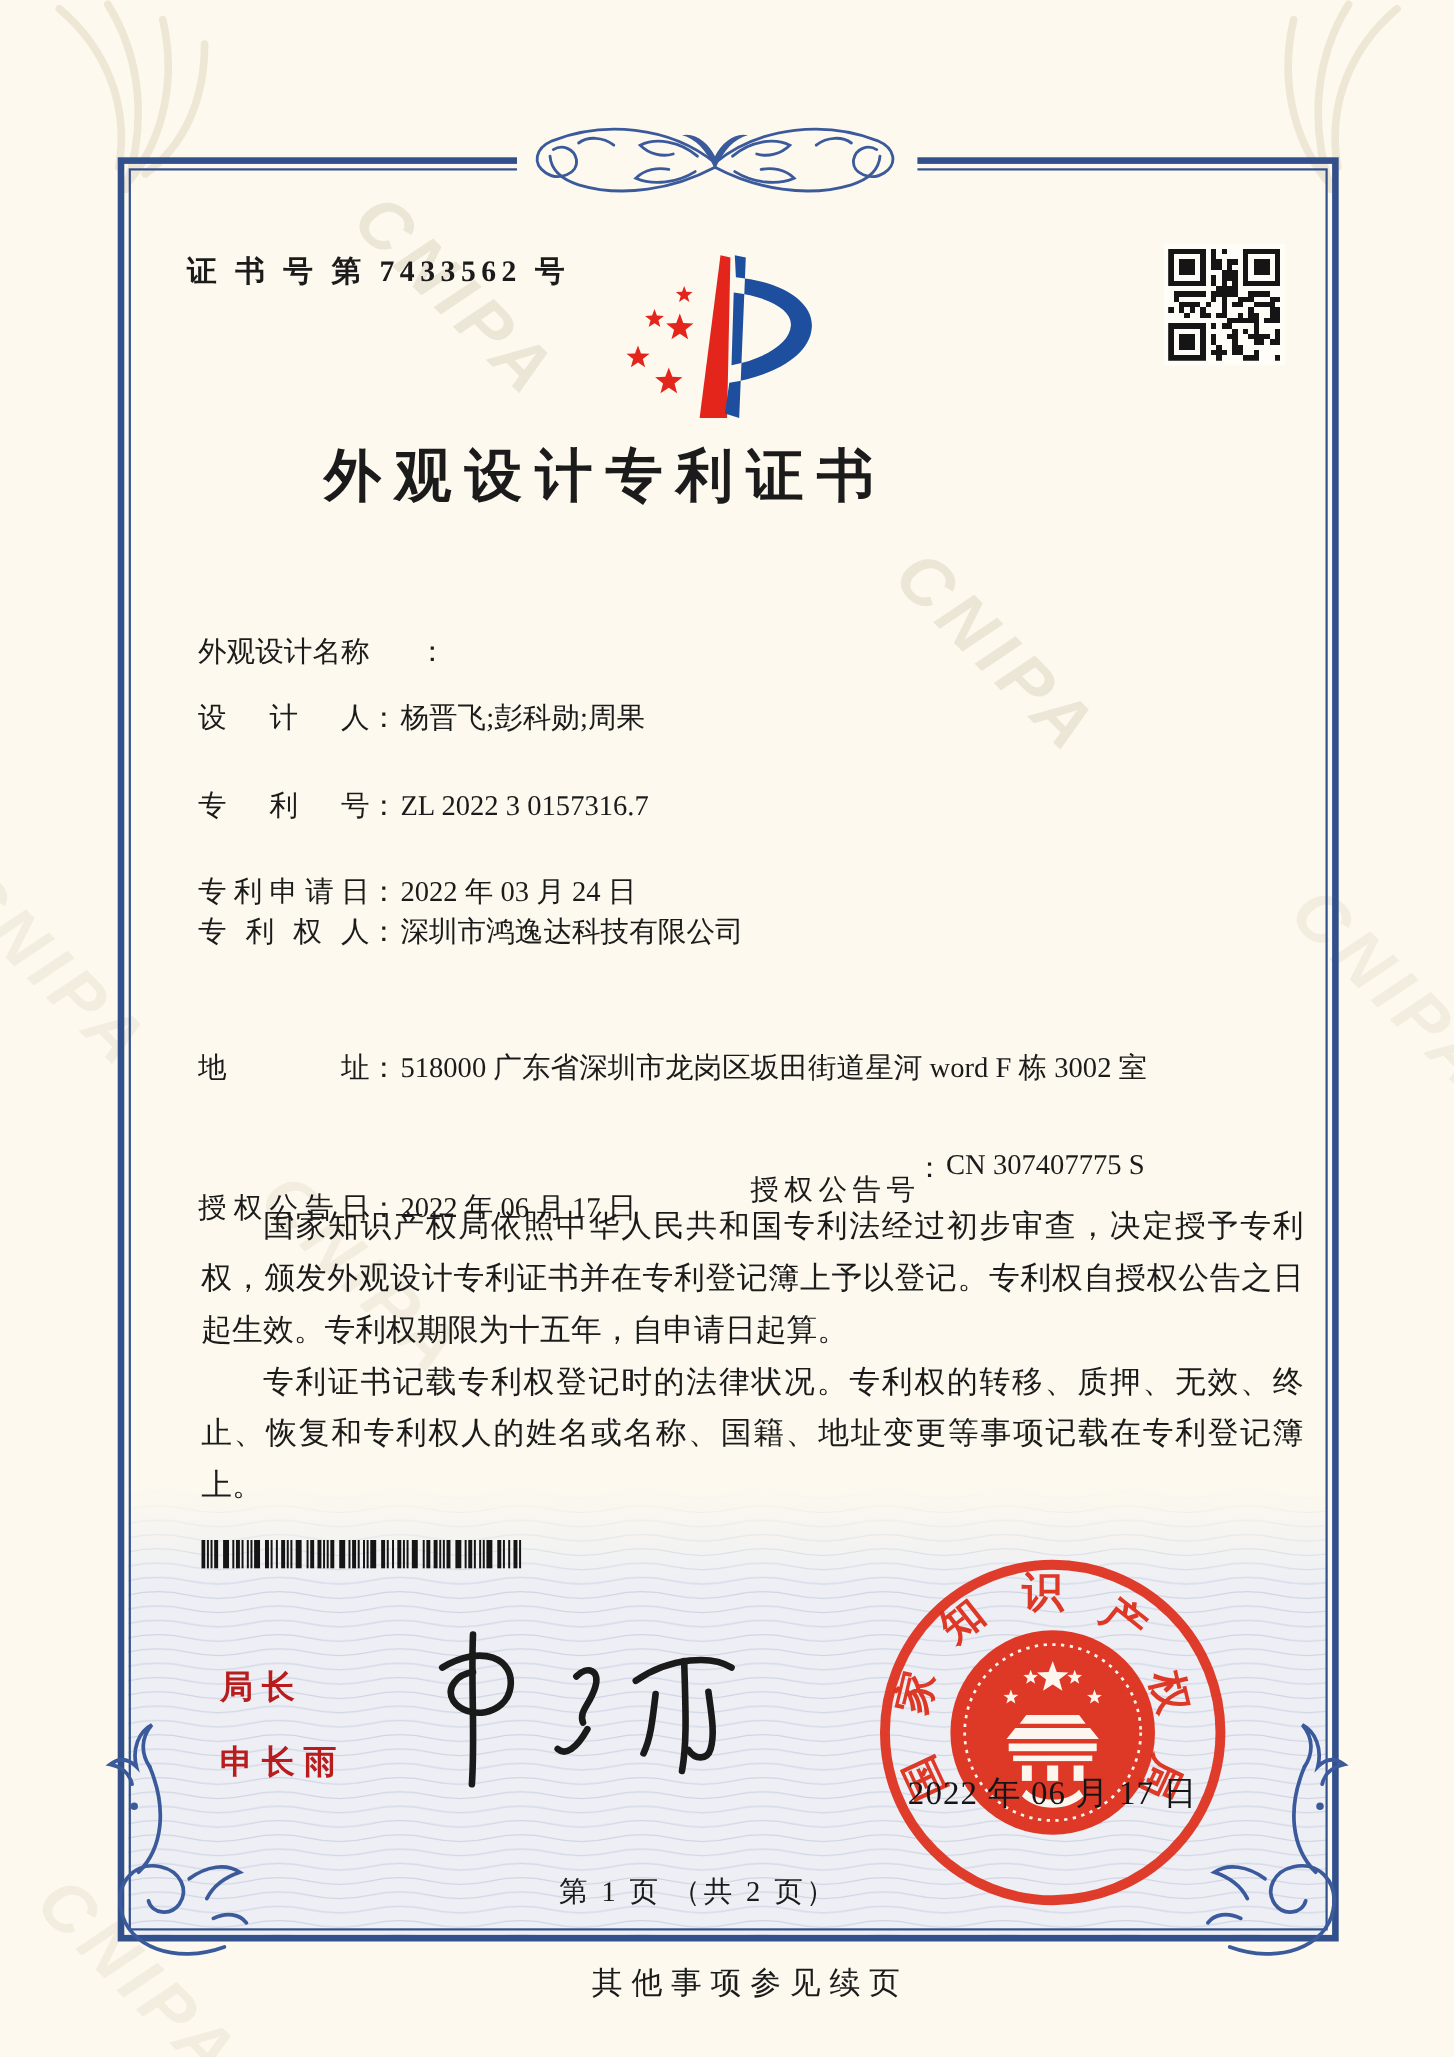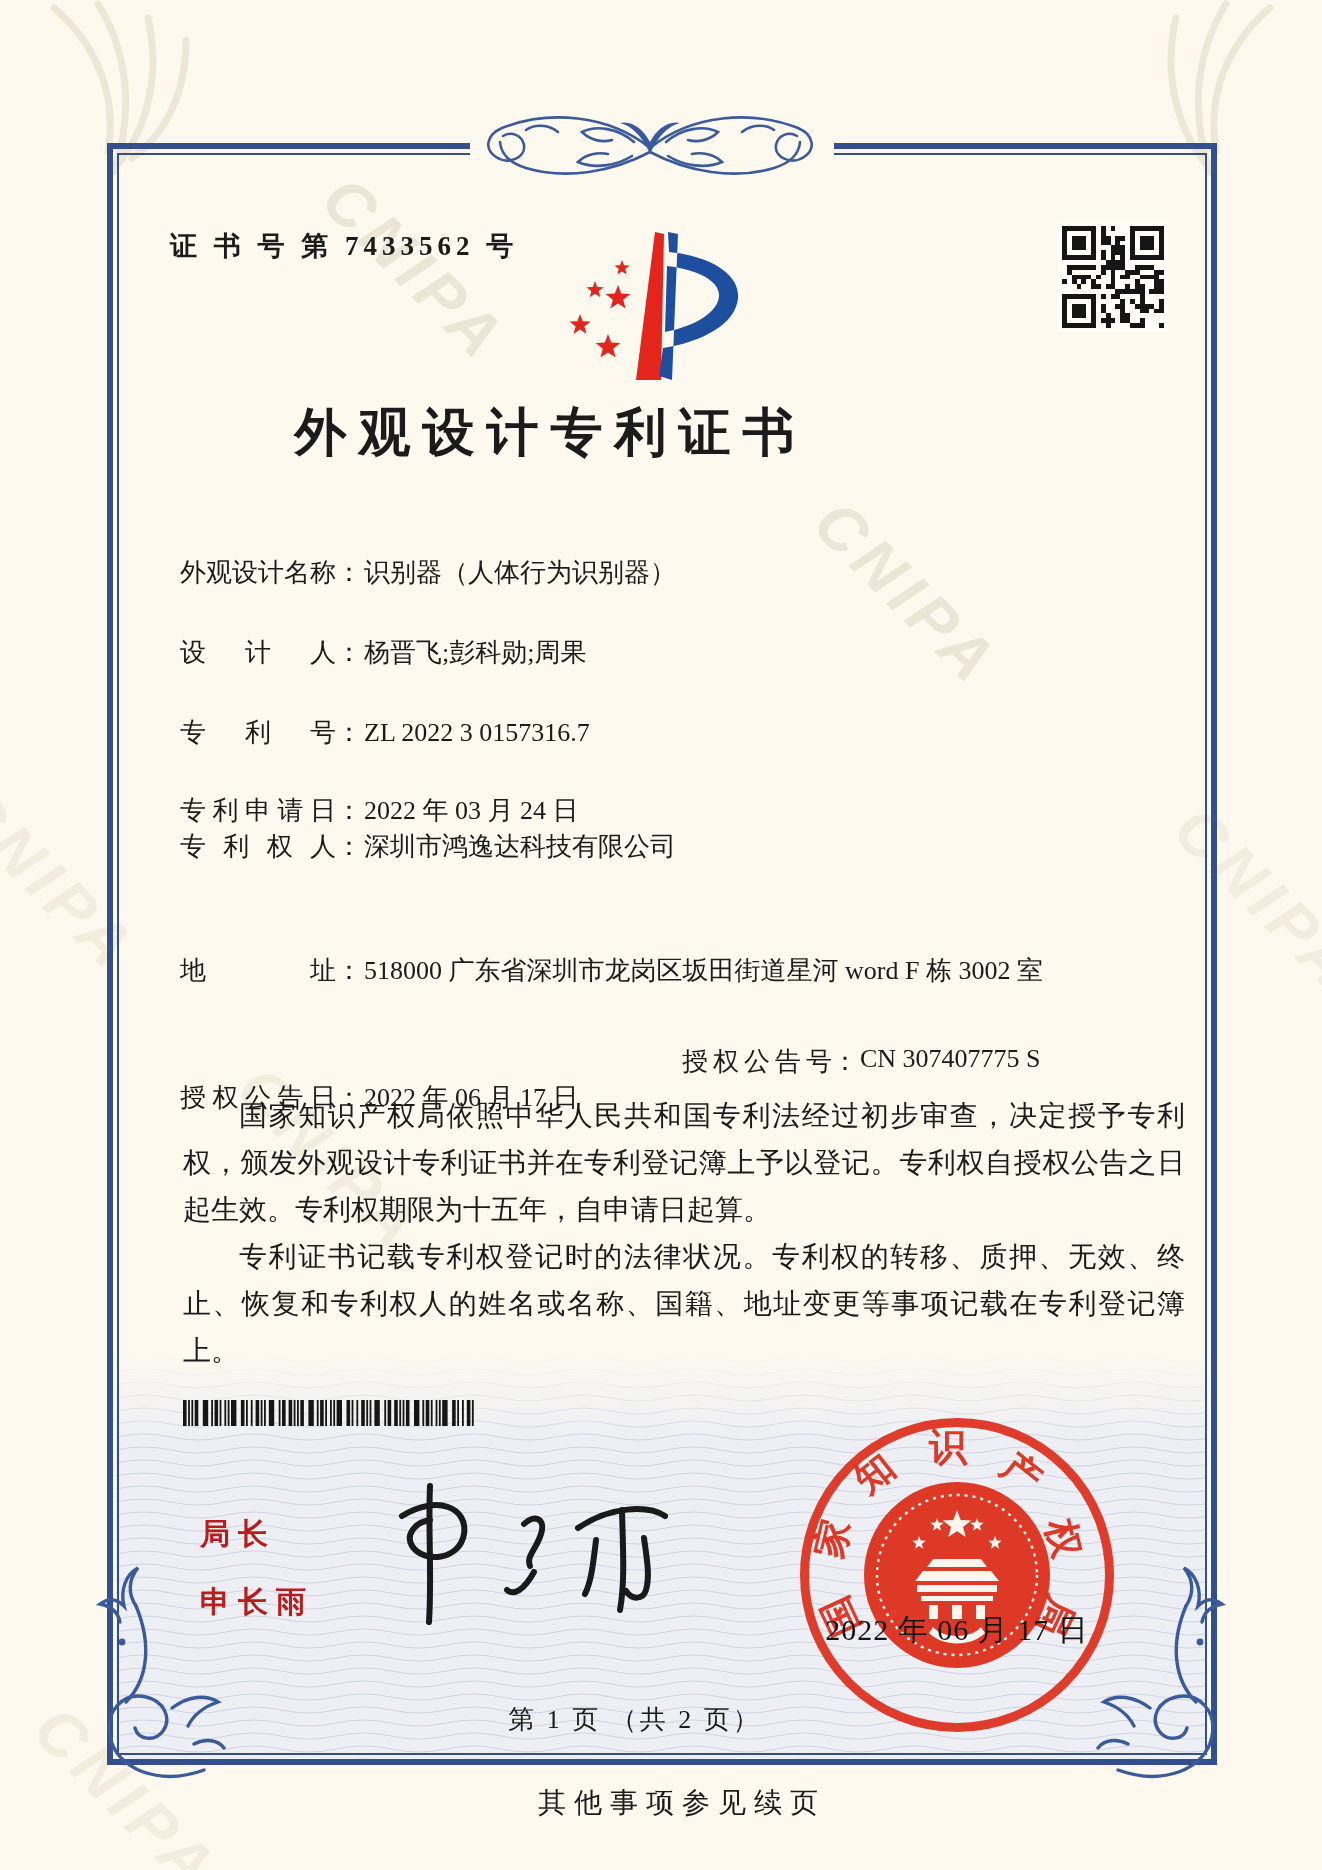--- a/index.html
+++ b/index.html
@@ -22,25 +22,25 @@
   .cert-no{position:absolute;left:170px;top:228px;font-size:27px;letter-spacing:5px;z-index:2;font-weight:bold;}
   .title{position:absolute;left:0;width:1101px;top:398px;text-align:center;
     font-size:52px;font-weight:700;letter-spacing:12px;z-index:2;}
   .qr-box{position:absolute;left:1058px;top:222px;width:110px;height:110px;background:#fffdf8;
     padding:4px;box-sizing:border-box;z-index:2;}
   
   .frow{position:absolute;left:180px;width:1030px;font-size:26px;line-height:42px;z-index:2;display:flex;}
   .flabel{display:inline-block;width:156px;text-align:justify;text-align-last:justify;flex:none;}
   .fcolon{flex:none;width:28px;}
   .fval{white-space:pre-wrap;}
-  .f1{top:552px;} .f2{top:632px;} .f3{top:712px;} .f4{top:790px;}
+  .f1{top:572px;gap:44px;} .f2{top:632px;} .f3{top:712px;} .f4{top:790px;}
   .f5{top:826px;} .f6{top:950px;} .f6 .fval{max-width:710px;}
   .grant-left{position:absolute;left:180px;top:1044px;font-size:26px;z-index:2;display:flex;margin-top:36px;}
   .grant-right{position:absolute;left:682px;top:1044px;font-size:26px;z-index:2;display:flex;}
-  .grant-right .flabel{width:150px;}
+  .grant-right .flabel{width:150px;margin-top:20px;}
   
   .bodytext{position:absolute;left:183px;top:1092px;width:1002px;z-index:2;
     font-size:28px;line-height:47px;text-align:justify;}
   .bodytext p{margin:0;text-indent:2em;}
   
   .waves{position:absolute;left:116px;top:1352px;width:1090px;height:408px;z-index:0;}
   .waves-fade{position:absolute;left:116px;top:1352px;width:1090px;height:90px;z-index:0;
     background:linear-gradient(#fdf9ee,rgba(253,249,238,0));}
   
   .barcode{position:absolute;left:183px;top:1400px;z-index:2;}
@@ -298,21 +298,20 @@
           <rect x="20" y="20" width="1" height="1"></rect>
         </g>
     </svg>
   </div>
 
   <div class="title">外观设计专利证书</div>
 
   <div class="frow f1">
     <span class="flabel">外观设计名称</span>
       <span class="fcolon">：</span>
-      <span class="fval">识别器（人体行为识别器）</span>
   </div>
   <div class="frow f2">
     <span class="flabel">设计人</span>
       <span class="fcolon">：</span>
       <span class="fval">杨晋飞;彭科勋;周果</span>
   </div>
   <div class="frow f3">
     <span class="flabel">专利号</span>
       <span class="fcolon">：</span>
       <span class="fval">ZL 2022 3 0157316.7</span>

